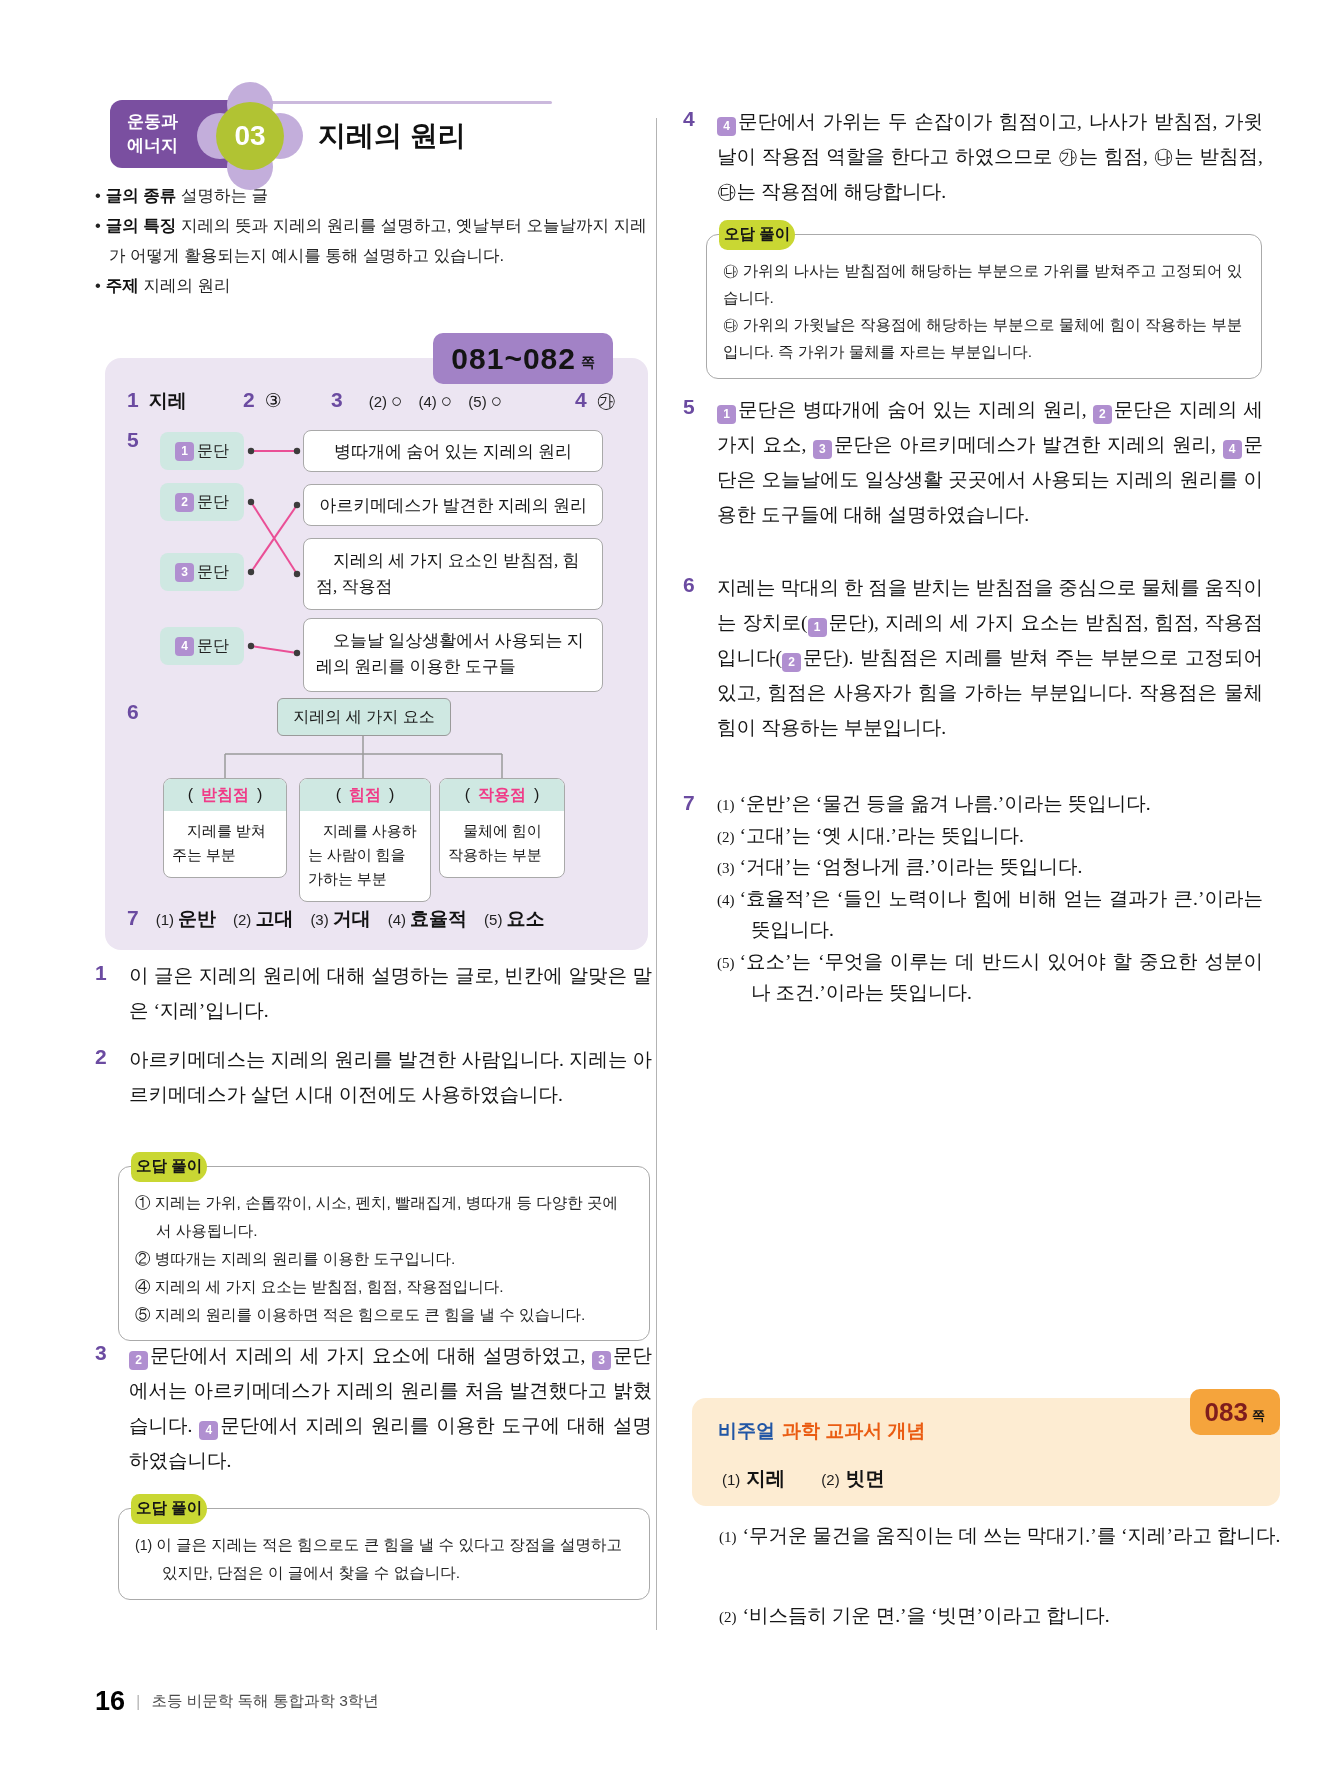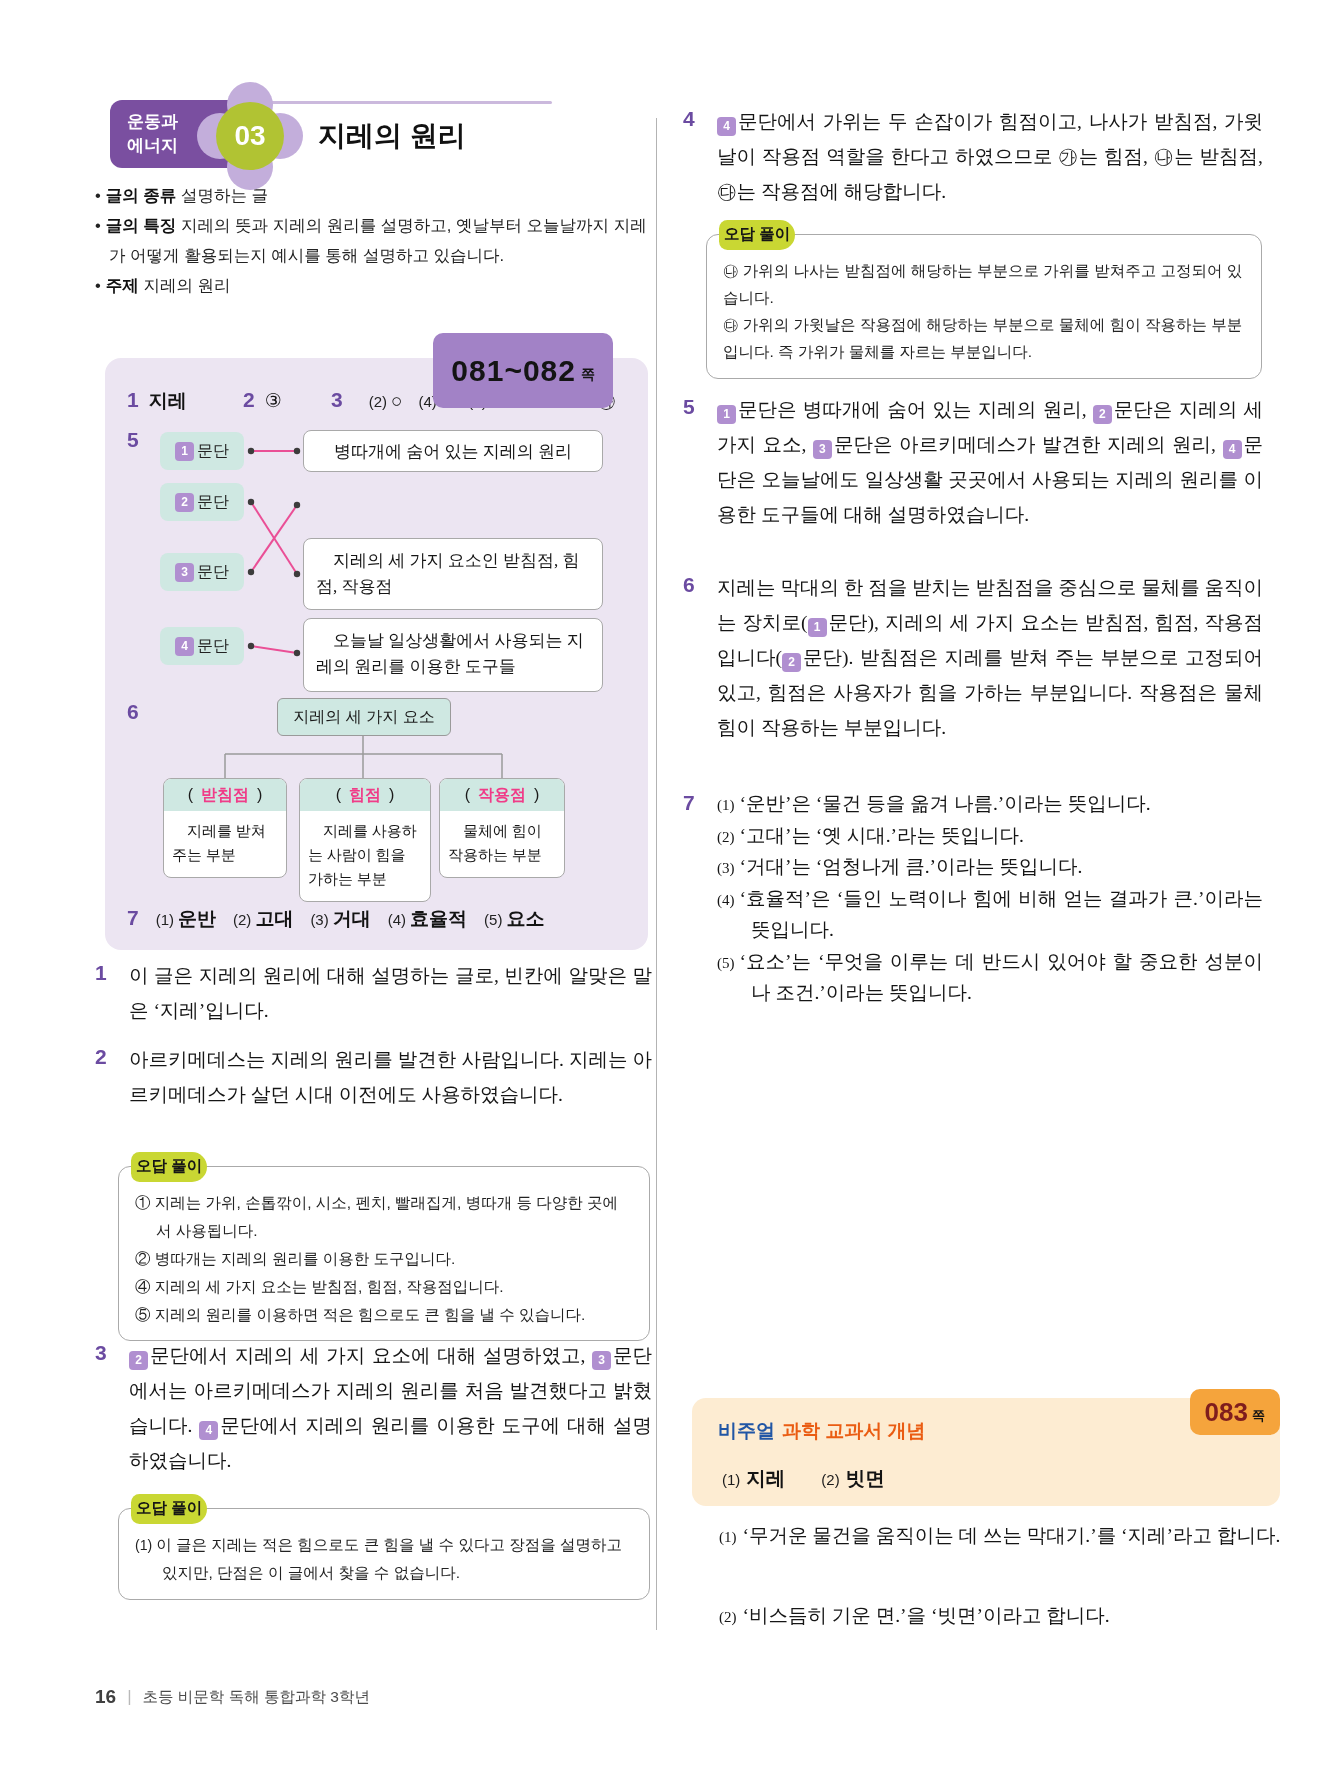--- a/index.html
+++ b/index.html
@@ -20,21 +20,21 @@
 
   
   .intro{position:absolute;left:95px;top:180px;width:560px;font-size:16.5px;line-height:1.82;color:#222;}
   .intro p{margin:0;padding-left:14px;text-indent:-14px;}
   .intro .blt{margin-right:5px;}
   .intro b{color:#111;}
 
   
   .ans-wrap{position:absolute;left:105px;top:333px;width:543px;z-index:2;}
   .page-badge{position:absolute;right:35px;top:0;height:45px;background:#a282c6;border-radius:10px;
-              display:flex;align-items:center;padding:15px 18px;z-index:3;}
+              display:flex;align-items:center;padding:3px 18px;z-index:3;}
   .page-badge .pnum{font-size:30px;font-weight:bold;color:#141414;letter-spacing:1px;}
   .page-badge .psfx{font-size:14px;font-weight:bold;color:#141414;margin-left:5px;margin-top:8px;}
   .ans-box{position:relative;margin-top:25px;height:592px;background:#ece5f2;border-radius:16px;}
   .qnum{color:#6b4ba1;font-weight:bold;font-size:21px;margin-right:10px;}
   .qans{font-weight:bold;font-size:19px;color:#131313;}
   .circ{font-weight:normal;font-size:19px;color:#131313;}
   .sm{font-size:15px;color:#222;margin-right:4px;}
   .row-answers{position:absolute;top:30px;left:0;right:0;height:32px;}
   .ra{position:absolute;display:flex;align-items:baseline;}
   .ra.a1{left:22px}.ra.a2{left:138px}.ra.a3{left:226px;gap:16px}.ra.a4{left:470px}
@@ -107,21 +107,21 @@
   .c-answers .lb{font-size:15px;margin-right:6px;}
   .c-answers .av{font-size:19.5px;font-weight:bold;color:#131313;}
   .cexp{position:absolute;font-family:"Liberation Serif",serif;font-size:19.5px;line-height:1.8;
         color:#151515;margin-left:36px;}
   .cexp p{margin:0;padding-left:36px;text-indent:-36px;text-align:justify;}
   .cexp .lb{font-size:15px;margin-right:6px;font-family:"Liberation Serif",serif;}
 
   
   .col-divider{position:absolute;left:656px;top:118px;width:1px;height:1512px;background:#b3b3b3;}
   .footer{position:absolute;left:95px;top:1686px;display:flex;align-items:center;gap:11px;}
-  .f-num{font-size:19px;font-weight:bold;color:#404040;}
+  .f-num{font-size:27px;font-weight:bold;color:#000000;}
   .f-div{color:#b9b9b9;font-size:17px;}
   .f-title{font-size:15.5px;color:#4a4a4a;}
 </style>
 </head>
 <body>
 
 <div class="page">
 
   <div class="deco-line"></div>
   <div class="unit-badge">
@@ -217,20 +217,21 @@
       </div>
       <div class="pchip-box cb3">
         <span class="nchip">3</span>
         <span>문단</span>
       </div>
       <div class="pchip-box cb4">
         <span class="nchip">4</span>
         <span>문단</span>
       </div>
       <div class="mbox mb1">병따개에 숨어 있는 지레의 원리</div>
+      <div class="mbox mb2">아르키메데스가 발견한 지레의 원리</div>
       <div class="mbox two mb3">지레의 세 가지 요소인 받침점, 힘점, 작용점</div>
       <div class="mbox two mb4">오늘날 일상생활에서 사용되는 지레의 원리를 이용한 도구들</div>
 
       <span class="qnum q6num">6</span>
       <div class="root-box">지레의 세 가지 요소</div>
       <div class="tree-child tch1">
         <div class="tc-head">
           <span>(</span>
           <span class="term">받침점</span>
           <span>)</span>

